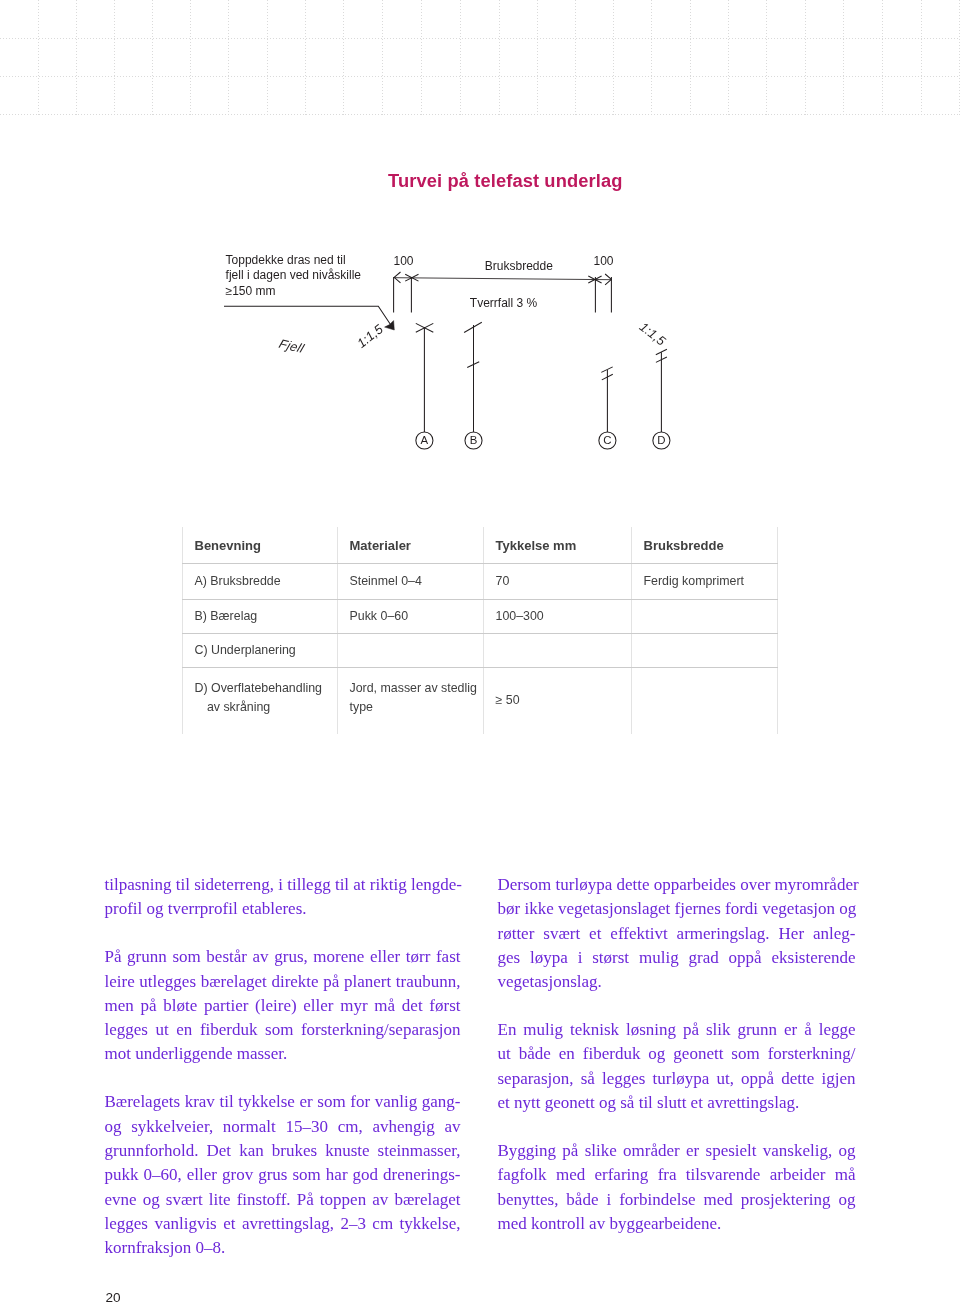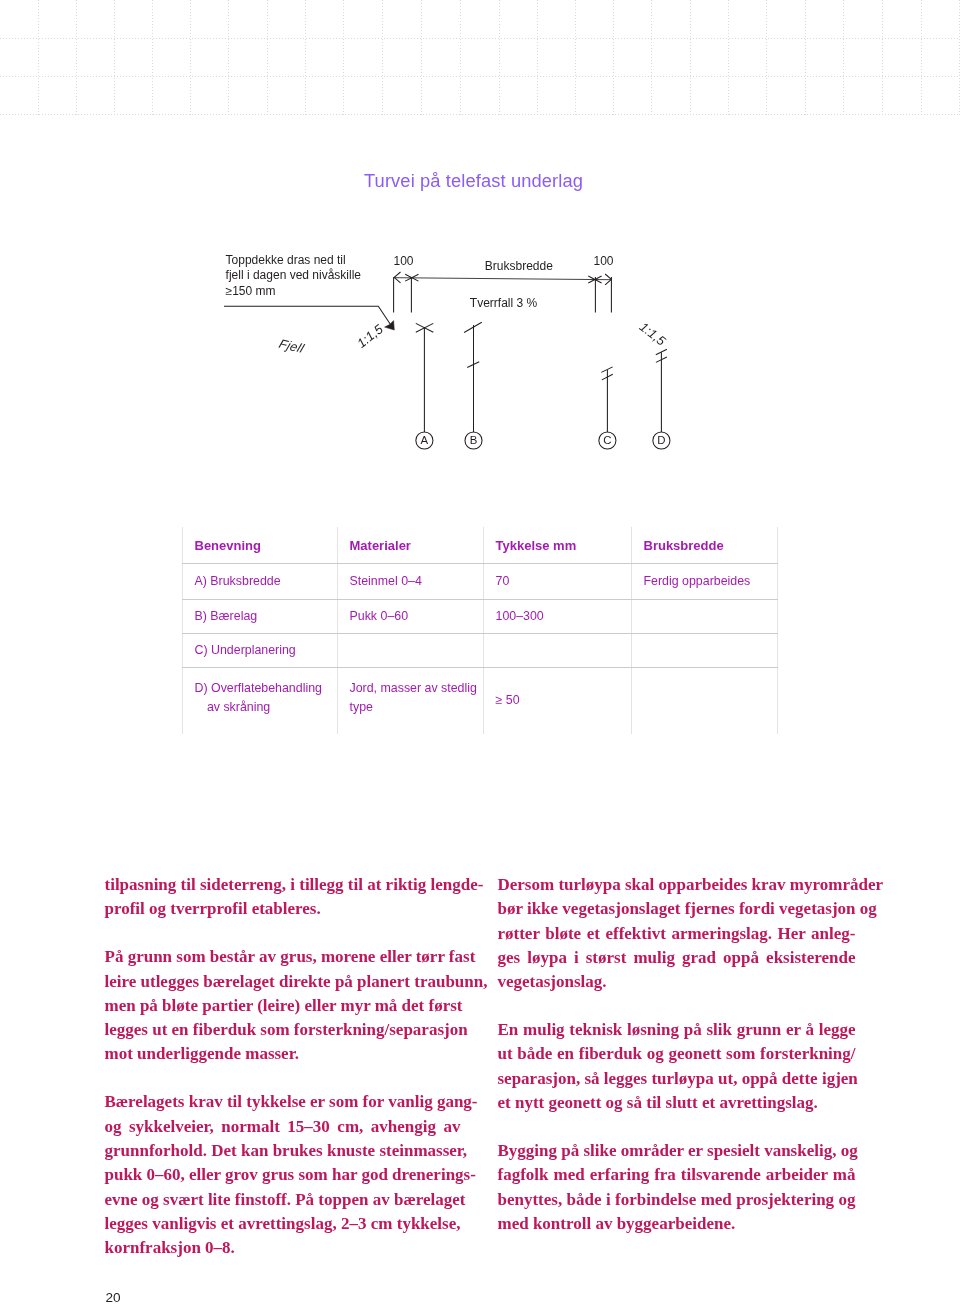--- a/index.html
+++ b/index.html
@@ -3,43 +3,43 @@
 <meta charset="utf-8">
 <style>
   html,body{margin:0;padding:0;}
   body{width:960px;height:1304px;background:#ffffff;font-family:"Liberation Sans",sans-serif;
        -webkit-font-smoothing:antialiased;color:#231f20;}
   .page{position:relative;width:960px;height:1304px;overflow:hidden;background:#fff;}
 
   
   .grid{position:absolute;left:0;top:0px;width:960px;height:116px;}
 
-  .page-title{position:absolute;font-size:18.3px;font-weight:normal;letter-spacing:0.12px;color:#8b5cf6;}
+  .page-title{position:absolute;font-size:18.3px;font-weight:bold;letter-spacing:0.12px;color:#be185d;margin-left:24px;}
 
   
   .diagram{position:absolute;left:0;top:0;width:960px;height:1304px;pointer-events:none;}
 
   .dlabel{position:absolute;font-size:12px;color:#231f20;line-height:15.4px;white-space:nowrap;}
 
   
-  .tbl{position:absolute;border-collapse:collapse;font-size:12.4px;color:#a21caf;table-layout:fixed;}
+  .tbl{position:absolute;border-collapse:collapse;font-size:12.4px;color:#404040;table-layout:fixed;}
   .tbl td,.tbl th{border-right:1px solid #e3e3e3;border-bottom:1px solid #cbcbcb;
         padding:0 0 0 12px;vertical-align:middle;text-align:left;font-weight:normal;
         height:33px;line-height:17px;}
   .tbl th{font-weight:bold;height:36px;font-size:13px;}
   .tbl tr.r1 td{height:35px;}
   .tbl td.last,.tbl th.last{border-right:1px solid #e3e3e3;}
   .tbl{border-left:1px solid #e3e3e3;}
   .tbl tr.tall td{height:55px;vertical-align:top;padding-top:11px;border-bottom:none;
         white-space:pre-line;line-height:18.5px;}
   .tbl tr.tall td.mid{vertical-align:middle;padding-top:0;padding-bottom:2px;}
 
   
   .col{position:absolute;font-family:"Liberation Serif",serif;font-size:17px;line-height:24.3px;
-       text-align:justify;color:#be185d;font-weight:bold;}
+       text-align:justify;color:#6d28d9;}
   .col p{margin:0 0 23.7px 0;}
   .col p:last-child{margin-bottom:0;}
   .col .ln{display:block;text-align:justify;text-align-last:justify;white-space:pre;}
   .col .ln.last{text-align-last:left;}
   .pagenum{position:absolute;font-family:"Liberation Sans",sans-serif;font-size:12.5px;color:#231f20;}
   .rot{position:absolute;white-space:nowrap;color:#231f20;transform-origin:left top;}
 </style>
 </head>
 <body>
 
@@ -156,21 +156,21 @@
         <th class="c1">Materialer</th>
         <th class="c1">Tykkelse mm</th>
         <th class="c1 last">Bruksbredde</th>
       </tr>
     </thead>
     <tbody>
       <tr class="r1">
         <td>A) Bruksbredde</td>
         <td>Steinmel 0–4</td>
         <td>70</td>
-        <td class="last">Ferdig opparbeides</td>
+        <td class="last">Ferdig komprimert</td>
       </tr>
       <tr>
         <td>B) Bærelag</td>
         <td>Pukk 0–60</td>
         <td>100–300</td>
         <td class="last"></td>
       </tr>
       <tr>
         <td>C) Underplanering</td>
         <td></td>
@@ -207,23 +207,23 @@
         <span class="ln">og sykkelveier, normalt 15–30 cm, avhengig av</span>
         <span class="ln">grunnforhold. Det kan brukes knuste steinmasser,</span>
         <span class="ln">pukk 0–60, eller grov grus som har god drenerings-</span>
         <span class="ln">evne og svært lite finstoff. På toppen av bærelaget</span>
         <span class="ln">legges vanligvis et avrettingslag, 2–3 cm tykkelse,</span>
         <span class="ln last">kornfraksjon 0–8.</span>
       </p>
     </div>
   <div class="col" style="left:497.5px;top:873px;width:358px;">
       <p>
-        <span class="ln">Dersom turløypa skal opparbeides krav myrområder</span>
+        <span class="ln">Dersom turløypa dette opparbeides over myrområder</span>
         <span class="ln">bør ikke vegetasjonslaget fjernes fordi vegetasjon og</span>
-        <span class="ln">røtter bløte et effektivt armeringslag. Her anleg-</span>
+        <span class="ln">røtter svært et effektivt armeringslag. Her anleg-</span>
         <span class="ln">ges løypa i størst mulig grad oppå eksisterende</span>
         <span class="ln last">vegetasjonslag.</span>
       </p>
       <p>
         <span class="ln">En mulig teknisk løsning på slik grunn er å legge</span>
         <span class="ln">ut både en fiberduk og geonett som forsterkning/</span>
         <span class="ln">separasjon, så legges turløypa ut, oppå dette igjen</span>
         <span class="ln last">et nytt geonett og så til slutt et avrettingslag.</span>
       </p>
       <p>

